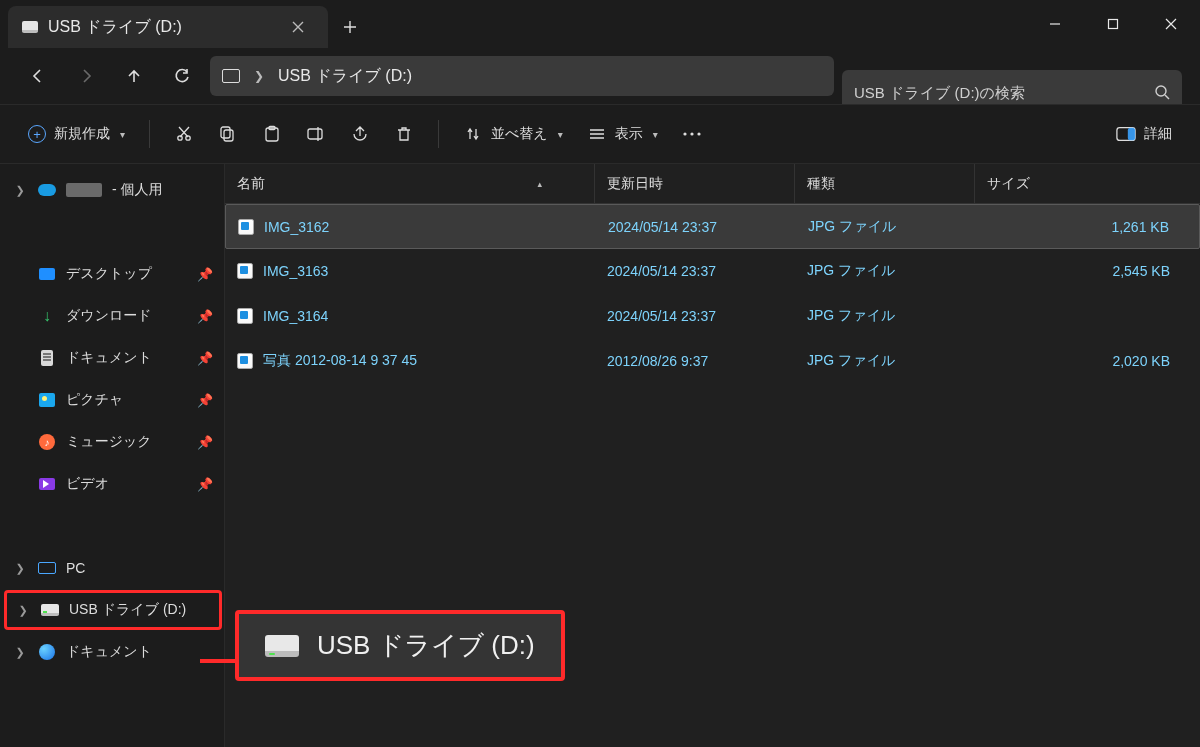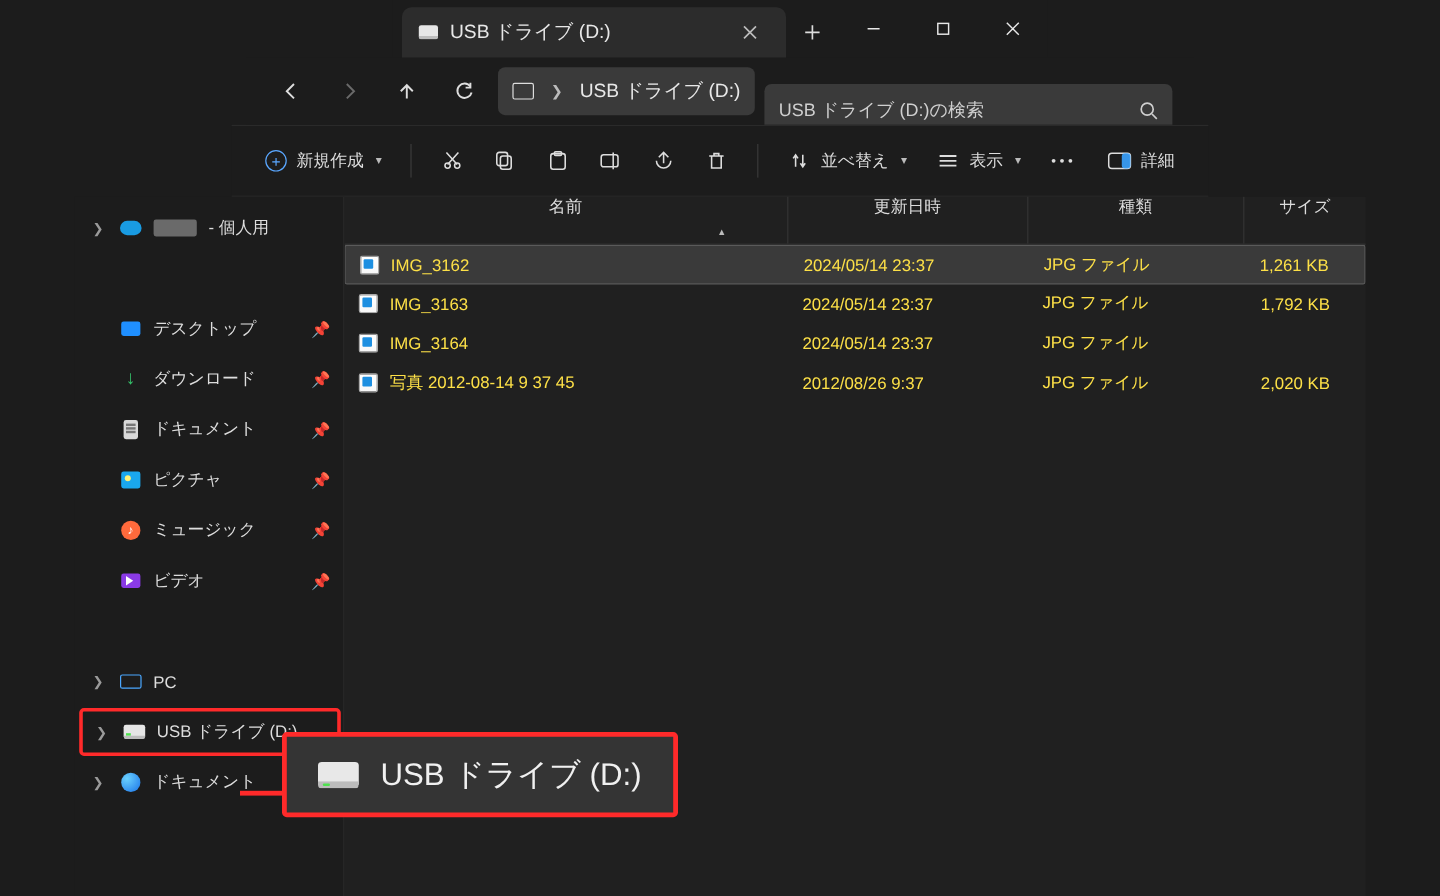--- a/index.html
+++ b/index.html
@@ -1,20 +1,20 @@
 <!DOCTYPE html>
 <html><head>
 <meta charset="utf-8">
 <style>
   * { box-sizing: border-box; margin: 0; padding: 0; font-family: "Segoe UI", "Yu Gothic UI", Meiryo, sans-serif; }
   html, body { width: 1200px; height: 747px; background:#1c1c1c; color:#e8e8e8; overflow:hidden; }
   :root{
     --bg:#1c1c1c; --bg2:#252525; --bg3:#2c2c2c; --line:#3a3a3a; --muted:#cfcfcf;
   }
-  .window{display:flex;flex-direction:column;height:100%;background:var(--bg);align-items:center;}
+  .window{display:flex;flex-direction:column;height:100%;background:var(--bg);}
 
   
   .titlebar{height:48px;display:flex;align-items:stretch;background:#1c1c1c;}
   .tab{display:flex;align-items:center;gap:10px;background:var(--bg3);padding:0 14px;min-width:320px;position:relative;border-top-left-radius:8px;border-top-right-radius:8px;margin:6px 0 0 8px;}
   .tab .drive-ico{width:16px;height:12px;background:#e6e6e6;border-radius:2px;border-bottom:3px solid #bdbdbd;}
   .tab .close{margin-left:auto;width:32px;height:32px;display:flex;align-items:center;justify-content:center;color:#bbb;}
   .newtab{width:44px;display:flex;align-items:center;justify-content:center;color:#ddd;font-size:18px;margin-top:6px;}
   .caption-gap{flex:1;}
   .caption-btn{width:58px;display:flex;align-items:center;justify-content:center;color:#e8e8e8;}
   .caption-btn svg{width:12px;height:12px;}
@@ -49,25 +49,25 @@
   .navitem .expand{width:16px;text-align:center;color:#9a9a9a;font-size:11px;}
   .navitem .pin{margin-left:auto;color:#9a9a9a;font-size:13px;}
   .ico16{width:18px;height:18px;display:flex;align-items:center;justify-content:center;flex:0 0 18px;}
   .highlight-red{border:3px solid #ff2a2a;border-radius:4px;}
   .sb-gap{height:40px;}
   .redacted{width:36px;height:14px;background:#6a6a6a;border-radius:2px;}
 
   
   .content{flex:1;display:flex;flex-direction:column;background:#202020;min-width:0;}
   .cols{display:grid;grid-template-columns: 370px 200px 180px 1fr;align-items:center;height:40px;border-bottom:1px solid #333;color:#ddd;font-size:14px;}
-  .colh{padding:0 12px;display:flex;align-items:center;gap:6px;border-right:1px solid #333;height:100%;flex-direction:column;}
+  .colh{padding:0 12px;display:flex;align-items:center;gap:6px;border-right:1px solid #333;height:100%;}
   .colh:last-child{border-right:none;}
   .sort-ind{font-size:9px;color:#bbb;}
   .rows{flex:1;overflow:auto;}
-  .row{display:grid;grid-template-columns: 370px 200px 180px 1fr;align-items:center;height:33px;font-size:14px;color:#fde047;border-bottom:1px solid transparent;}
+  .row{display:grid;grid-template-columns: 370px 200px 180px 1fr;align-items:center;height:45px;font-size:14px;color:#7dd3fc;border-bottom:1px solid transparent;}
   .row.selected{background:#3a3a3a;border:1px solid #5a5a5a;border-radius:2px;}
   .cell{padding:0 12px;white-space:nowrap;overflow:hidden;text-overflow:ellipsis;}
   .cell.name{display:flex;align-items:center;gap:10px;}
   .cell.size{text-align:right;padding-right:30px;}
   .jpg-ico{width:16px;height:16px;background:linear-gradient(#fff,#f7f7f7);border:1px solid #aaa;border-radius:2px;position:relative;}
   .jpg-ico::after{content:"";position:absolute;left:2px;top:2px;width:8px;height:8px;background:#1d8fe1;border-radius:1px;}
 
   
   .callout-wrap{position:absolute;left:235px;top:610px;pointer-events:none;}
   .callout{border:4px solid #ff2a2a;background:#343434;padding:14px 26px;display:flex;align-items:center;gap:18px;border-radius:4px;}
@@ -372,21 +372,21 @@
             <div class="cell">JPG ファイル</div>
             <div class="cell size">1,261 KB</div>
           </div>
           <div class="row">
             <div class="cell name">
               <span class="jpg-ico"></span>
               <span>IMG_3163</span>
             </div>
             <div class="cell">2024/05/14 23:37</div>
             <div class="cell">JPG ファイル</div>
-            <div class="cell size">1,792 KB</div>
+            <div class="cell size">2,545 KB</div>
           </div>
           <div class="row">
             <div class="cell name">
               <span class="jpg-ico"></span>
               <span>IMG_3164</span>
             </div>
             <div class="cell">2024/05/14 23:37</div>
             <div class="cell">JPG ファイル</div>
           </div>
           <div class="row">

